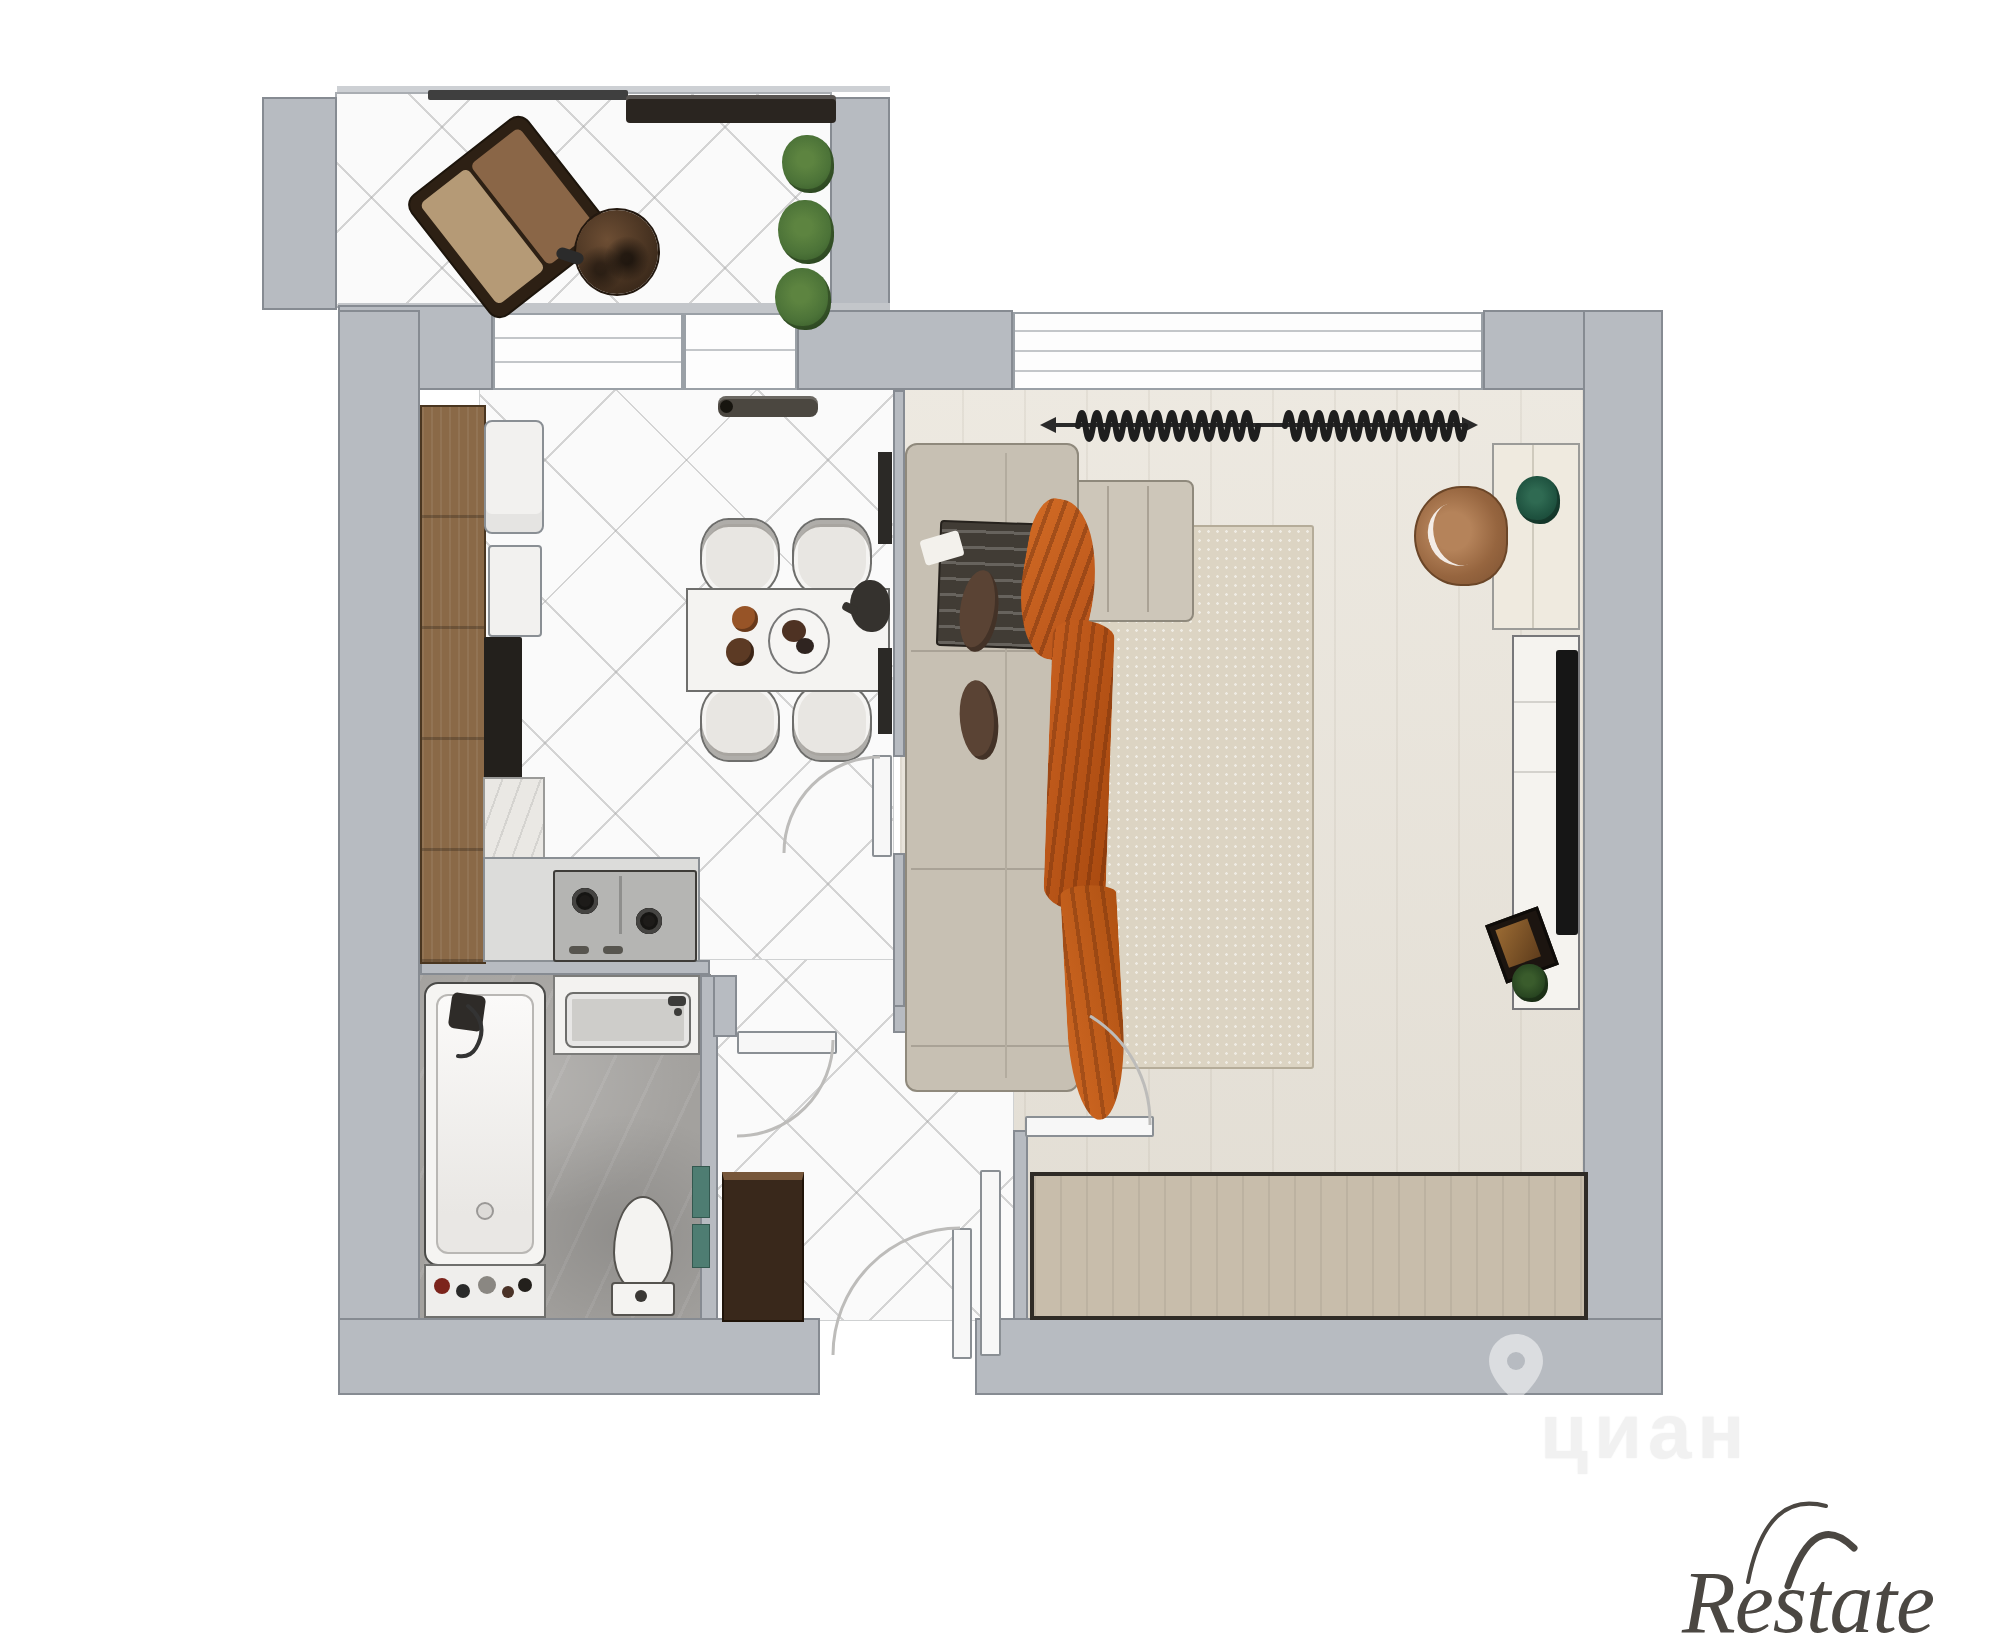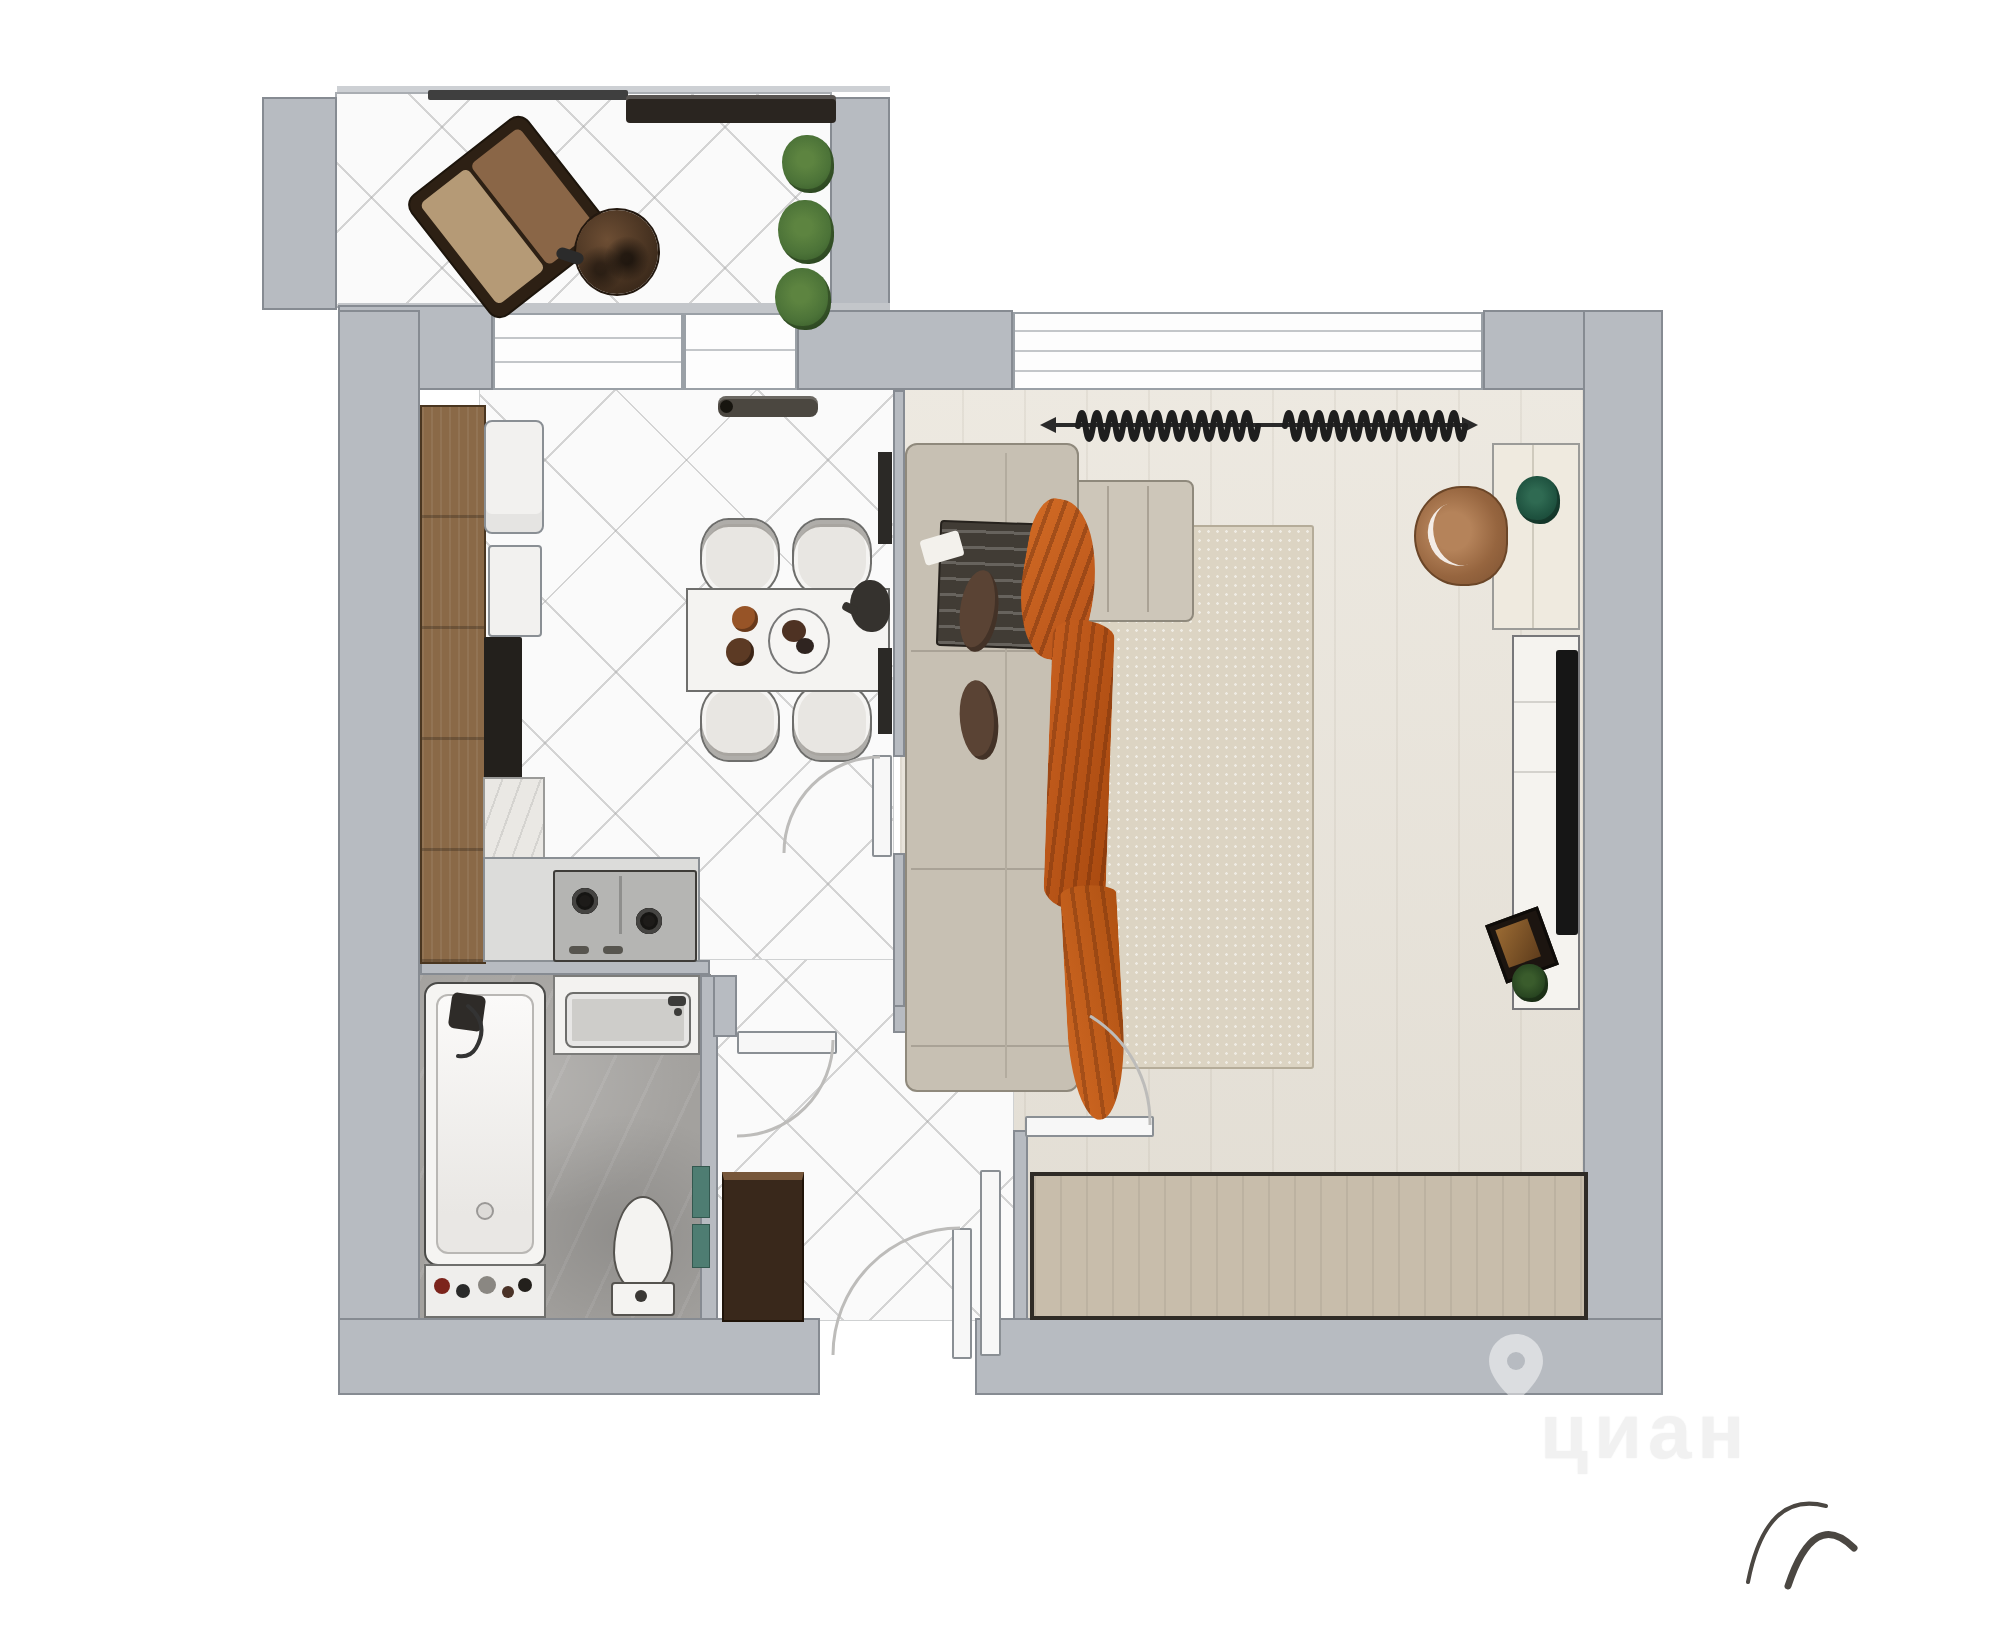--- a/index.html
+++ b/index.html
@@ -258,14 +258,15 @@
       <circle cx="1516" cy="1361" r="9" fill="#b7bbc1"></circle>
     </g>
 
     <g stroke="#4b4742" fill="none" stroke-linecap="round">
       <path d="M1748 1582 q18 -92 78 -76" stroke-width="4"></path>
       <path d="M1788 1586 q26 -78 66 -38" stroke-width="7"></path>
     </g>
   </svg>
 
   <div class="watermark-cian" style="left:1540px;top:1386px;">циан</div>
+  <div class="brand-logo" style="left:1682px;top:1552px;">Restate</div>
 
 </div>
 
 </body></html>

